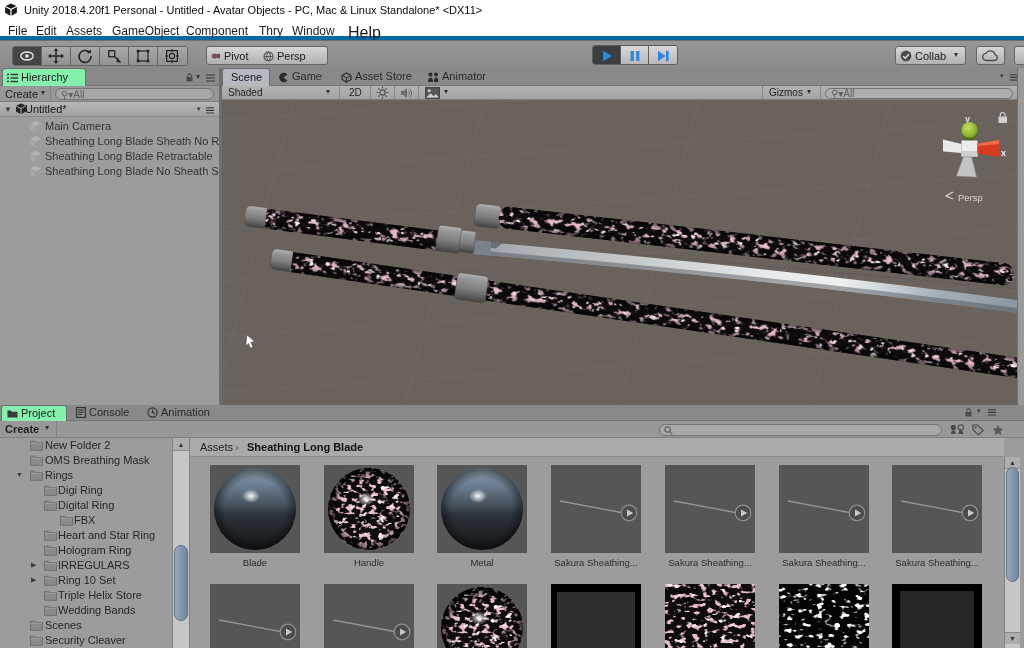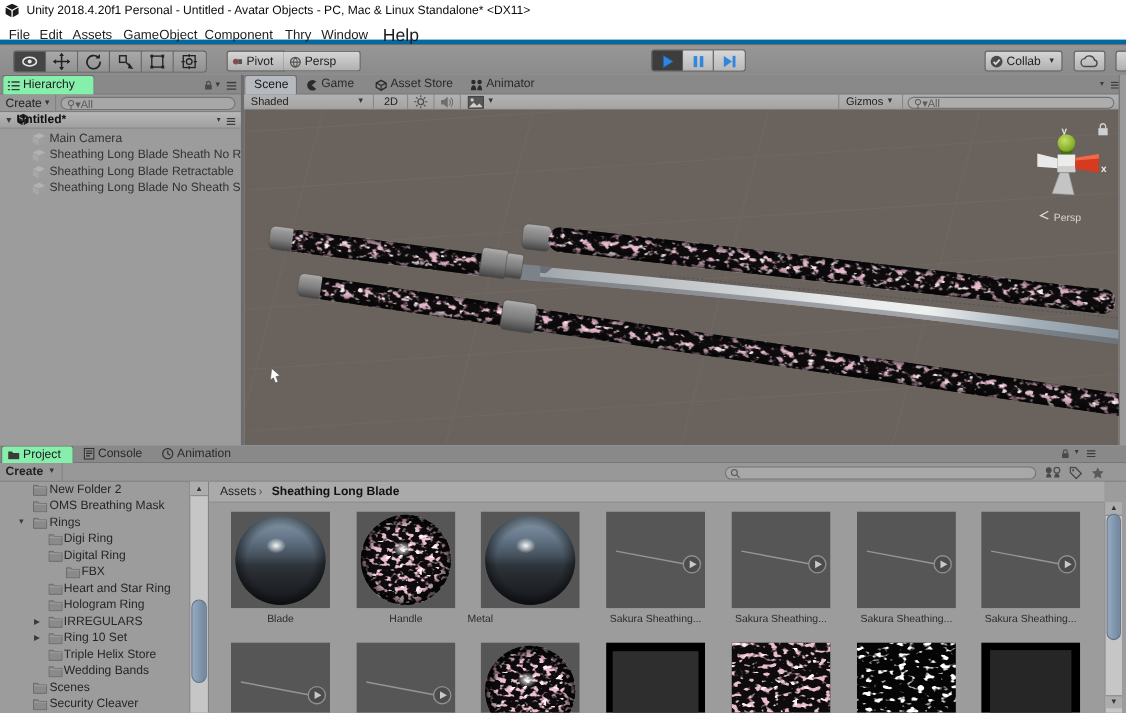--- a/index.html
+++ b/index.html
@@ -150,21 +150,21 @@
    <span class="t" style="left:5px;top:0px;font-size:10px;color:#5c5c5c">⚲▾All</span>
   </div>
  </div>
  <div class="ab" style="left:0;top:34px;width:219px;height:15px;background:linear-gradient(#b7b7b7,#a0a0a0);border-bottom:1px solid #8b8b8b">
   <span class="t" style="left:4px;top:3px;font-size:8px;color:#3c3c3c">▼</span>
   <svg width="12" height="12" style="position:absolute;left:15px;top:1px" viewBox="0 0 14 14">
    <polygon points="7,0.5 12.5,3 7,5.8 1.5,3" fill="#262626"></polygon>
    <polygon points="12.9,3.9 12.9,9.8 7.6,12.7 7.6,6.8" fill="#262626"></polygon>
    <polygon points="1.1,3.9 6.4,6.8 6.4,12.7 1.1,9.8" fill="#262626"></polygon>
   </svg>
-  <span class="t" style="left:15px;top:1px;font-weight:bold;color:#111">Untitled*</span>
+  <span class="t" style="left:25px;top:1px;font-weight:normal;color:#111">Untitled*</span>
   <span class="t" style="left:197px;top:3px;font-size:7px;color:#3a3a3a">▾</span>
   <svg width="8" height="7" style="position:absolute;left:206px;top:5px" viewBox="0 0 8 7">
           <path d="M0 .8h8M0 3.4h8M0 6h8" stroke="#3a3a3a" stroke-width="1.1"></path>
         </svg>
  </div>
  <div class="ab" style="left:0;top:51px;width:219px;height:60px;overflow:hidden">
   <div class="ab" style="left:0;top:15px;width:219px;height:15px">
    <svg width="13" height="13" style="position:absolute;left:29px;top:1px" viewBox="0 0 13 13">
             <polygon points="6.5,0.8 12,3.6 6.5,6.4 1,3.6" fill="#b2b2b2"></polygon>
             <polygon points="12.2,4.4 12.2,9.6 7,12.3 7,7.1" fill="#9e9e9e"></polygon>
@@ -604,21 +604,21 @@
         <polygon points="76,44.5 82.3,48 76,51.5" fill="#c9c9c9"></polygon>
       </svg>
 <svg class="ab" style="left:892px;top:60px" width="90" height="88" viewBox="0 0 90 88">
         <rect width="90" height="88" fill="#565656"></rect>
         <path d="M9 36L73 48" stroke="#91969a" stroke-width="1.3"></path>
         <circle cx="78" cy="48" r="7.8" fill="#4c4c4c" stroke="#909090" stroke-width="1.2"></circle>
         <polygon points="76,44.5 82.3,48 76,51.5" fill="#c9c9c9"></polygon>
       </svg>
 <div class="t" style="left:198px;top:152px;width:114px;text-align:center;font-size:9.5px;color:#2c2c2c">Blade</div>
 <div class="t" style="left:312px;top:152px;width:114px;text-align:center;font-size:9.5px;color:#2c2c2c">Handle</div>
-<div class="t" style="left:425px;top:152px;width:114px;font-size:9.5px;color:#2c2c2c">Metal</div>
+<div class="t" style="left:425px;top:152px;width:114px;text-align:center;font-size:9.5px;color:#2c2c2c">Metal</div>
 <div class="t" style="left:539px;top:152px;width:114px;text-align:center;font-size:9.5px;color:#2c2c2c">Sakura Sheathing...</div>
 <div class="t" style="left:653px;top:152px;width:114px;text-align:center;font-size:9.5px;color:#2c2c2c">Sakura Sheathing...</div>
 <div class="t" style="left:767px;top:152px;width:114px;text-align:center;font-size:9.5px;color:#2c2c2c">Sakura Sheathing...</div>
 <div class="t" style="left:880px;top:152px;width:114px;text-align:center;font-size:9.5px;color:#2c2c2c">Sakura Sheathing...</div>
 <svg class="ab" style="left:210px;top:179px" width="90" height="64" viewBox="0 0 90 64">
         <rect width="90" height="88" fill="#565656"></rect>
         <path d="M9 36L73 48" stroke="#91969a" stroke-width="1.3"></path>
         <circle cx="78" cy="48" r="7.8" fill="#4c4c4c" stroke="#909090" stroke-width="1.2"></circle>
         <polygon points="76,44.5 82.3,48 76,51.5" fill="#c9c9c9"></polygon>
       </svg>

